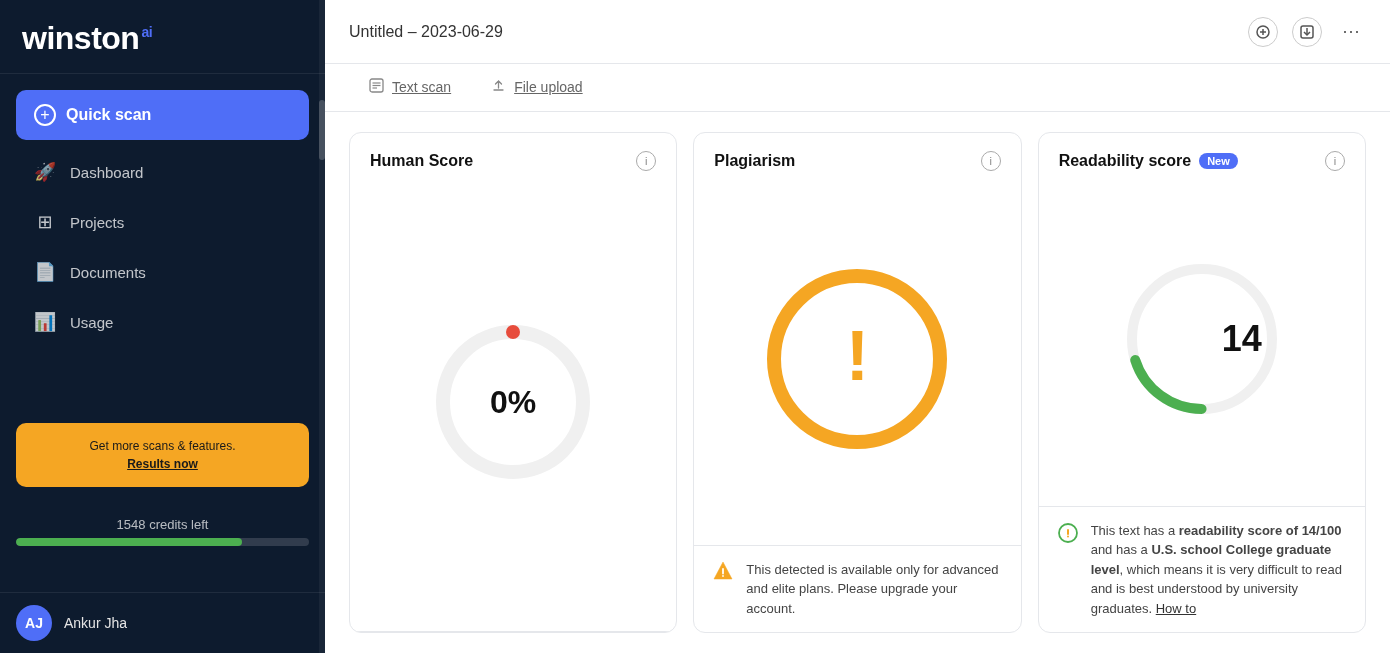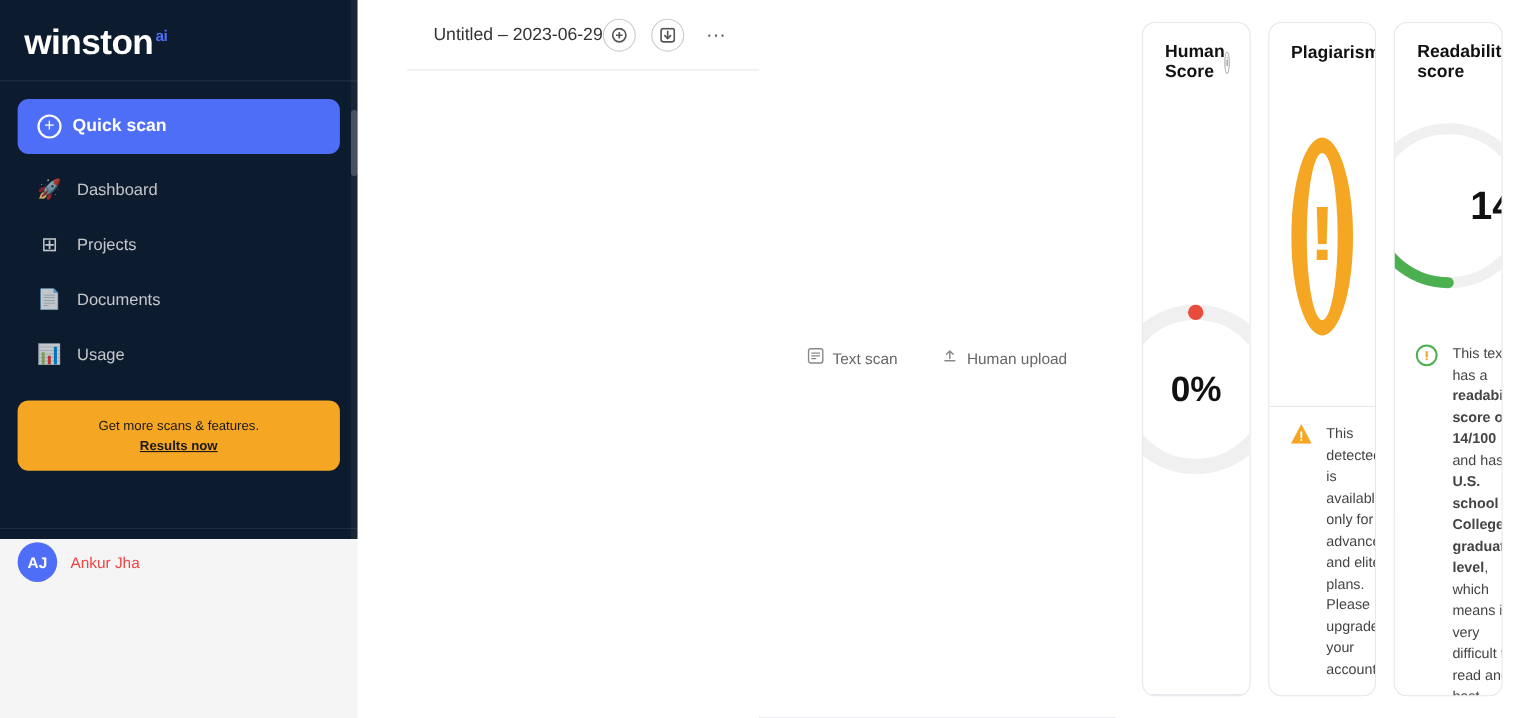--- a/index.html
+++ b/index.html
@@ -6,21 +6,21 @@
     body { font-family: -apple-system, BlinkMacSystemFont, 'Segoe UI', sans-serif; display: flex; height: 653px; overflow: hidden; background: #f5f5f5; }
 
     
     .sidebar {
       width: 325px;
       min-width: 325px;
       background: #0d1b2e;
       color: white;
       display: flex;
       flex-direction: column;
-      height: 490px;
+      height: 653px;
       position: relative;
     }
     .logo-area {
       padding: 20px 22px 16px;
       border-bottom: 1px solid rgba(255,255,255,0.08);
     }
     .logo-text {
       font-size: 32px;
       font-weight: 700;
       color: white;
@@ -130,21 +130,21 @@
       background: #4f6ef7;
       display: flex;
       align-items: center;
       justify-content: center;
       font-weight: 700;
       font-size: 14px;
       color: white;
       flex-shrink: 0;
     }
     .user-name {
-      color: #ef4444;
+      color: #e5e5e5;
       font-size: 14px;
       font-weight: 500;
     }
     .scrollbar-track {
       position: absolute;
       right: 0;
       top: 0;
       bottom: 0;
       width: 6px;
       background: rgba(255,255,255,0.05);
@@ -155,23 +155,23 @@
       width: 6px;
       height: 60px;
       background: rgba(255,255,255,0.2);
       border-radius: 3px;
     }
 
     
     .main {
       flex: 1;
       display: flex;
+      flex-direction: column;
       background: white;
       overflow: hidden;
-      padding-left: 45px;
     }
     .topbar {
       display: flex;
       align-items: center;
       justify-content: space-between;
       padding: 0 24px;
       height: 64px;
       border-bottom: 1px solid #e5e7eb;
     }
     .doc-title {
@@ -205,20 +205,21 @@
     .tab {
       padding: 14px 20px;
       font-size: 14px;
       cursor: pointer;
       color: #666;
       display: flex;
       align-items: center;
       gap: 8px;
       border-bottom: 2px solid transparent;
       margin-bottom: -1px;
+      text-decoration: underline;
     }
     .tab.active {
       color: #4f6ef7;
       border-bottom-color: #4f6ef7;
       font-weight: 500;
     }
     .tab-icon { font-size: 15px; }
 
     
     .cards-area {
@@ -389,20 +390,26 @@
       <span class="nav-icon">📊</span>
       <span>Usage</span>
     </div>
   </div>
 
   <div class="upgrade-box">
     <span>Get more scans &amp; features.</span>
     <a class="upgrade-link">Results now</a>
   </div>
 
+  <div class="credits-area">
+    <div class="credits-label">1548 credits left</div>
+    <div class="credits-bar">
+      <div class="credits-fill"></div>
+    </div>
+  </div>
 
   <div class="user-area">
     <div class="avatar">AJ</div>
     <span class="user-name">Ankur Jha</span>
   </div>
 
   <div class="scrollbar-track">
     <div class="scrollbar-thumb"></div>
   </div>
 </div>
@@ -441,21 +448,21 @@
           </svg>
       </span>
       <span>Text scan</span>
     </div>
     <div class="tab">
       <span class="tab-icon">
         <svg width="15" height="15" viewBox="0 0 15 15" fill="none">
             <path d="M3 12h9M7.5 3v7M4.5 6l3-3 3 3" stroke="#888" stroke-width="1.3" stroke-linecap="round"></path>
           </svg>
       </span>
-      <span>Human upload</span>
+      <span>File upload</span>
     </div>
   </div>
 
   <div class="cards-area">
 
     <div class="card">
       <div class="card-header">
         <div class="card-title">
           <span>Human Score</span>
         </div>

